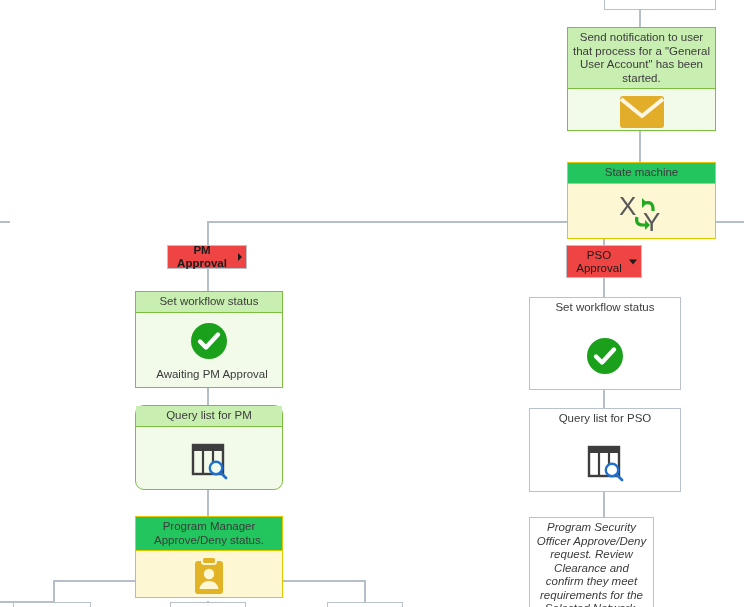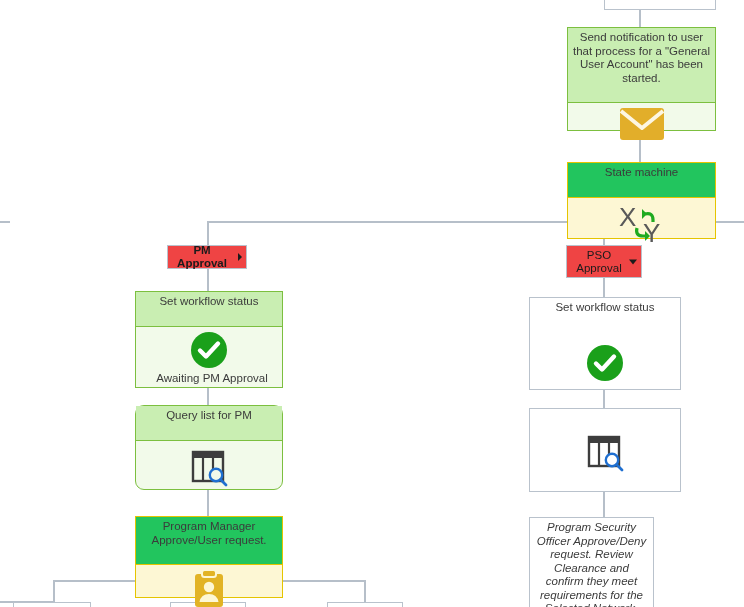--- a/index.html
+++ b/index.html
@@ -31,21 +31,21 @@
     display: flex;
     flex-direction: column;
     align-items: stretch;
   }
   .node .hdr {
     box-sizing: border-box;
     font-size: 11.5px;
     line-height: 13.5px;
     color: #3b3b3b;
     text-align: center;
-    padding: 3px 4px 17px 4px;
+    padding: 3px 4px 3px 4px;
     border-bottom: 1px solid transparent;
   }
   .node .body {
     box-sizing: border-box;
     flex: 1;
     display: flex;
     flex-direction: column;
     align-items: center;
     justify-content: center;
     padding: 4px 4px 0 4px;
@@ -217,21 +217,21 @@
           <line x1="14" y1="11" x2="14" y2="34" stroke="#3d3d3d" stroke-width="2.2"></line>
           <line x1="24" y1="11" x2="24" y2="34" stroke="#3d3d3d" stroke-width="2.2"></line>
           <circle cx="27" cy="28" r="6.2" fill="#f2faea" stroke="#1f6fd0" stroke-width="2.4"></circle>
           <line x1="31.5" y1="32.5" x2="37" y2="38" stroke="#1f6fd0" stroke-width="2.8" stroke-linecap="round"></line>
         </svg>
       </span>
     </div>
   </div>
 
   <div class="node yellow" style="left:135px; top:516px; width:148px; height:82px;">
-    <div class="hdr">Program Manager Approve/User request.</div>
+    <div class="hdr">Program Manager Approve/Deny status.</div>
     <div class="body">
       <span class="icon">
         <svg width="34" height="40" viewBox="0 0 34 40" class="icon">
           <rect x="3" y="5" width="28" height="33" rx="3" fill="#e2b325"></rect>
           <rect x="10" y="1" width="14" height="7" rx="2.5" fill="#e2b325" stroke="#fdf7d4" stroke-width="2"></rect>
           <circle cx="17" cy="18" r="5.2" fill="#fdf7d4"></circle>
           <path d="M7.5 33 q1.5 -8 9.5 -8 q8 0 9.5 8 z" fill="#fdf7d4"></path>
         </svg>
       </span>
     </div>
@@ -243,20 +243,21 @@
       <span class="icon">
         <svg width="38" height="38" viewBox="0 0 38 38" class="icon">
           <circle cx="19" cy="19" r="18" fill="#1aa01a"></circle>
           <path d="M10 19.5 l6 6 l12 -13" fill="none" stroke="#ffffff" stroke-width="4.4" stroke-linecap="round" stroke-linejoin="round"></path>
         </svg>
       </span>
     </div>
   </div>
 
   <div class="node plain" style="left:529px; top:408px; width:152px; height:84px;">
+    <div class="hdr">Query list for PSO</div>
     <div class="body">
       <span class="icon">
         <svg width="40" height="40" viewBox="0 0 40 40" class="icon">
           <rect x="4" y="5" width="30" height="6" fill="#3d3d3d"></rect>
           <rect x="4" y="5" width="30" height="29" fill="none" stroke="#3d3d3d" stroke-width="2.4"></rect>
           <line x1="14" y1="11" x2="14" y2="34" stroke="#3d3d3d" stroke-width="2.2"></line>
           <line x1="24" y1="11" x2="24" y2="34" stroke="#3d3d3d" stroke-width="2.2"></line>
           <circle cx="27" cy="28" r="6.2" fill="#ffffff" stroke="#1f6fd0" stroke-width="2.4"></circle>
           <line x1="31.5" y1="32.5" x2="37" y2="38" stroke="#1f6fd0" stroke-width="2.8" stroke-linecap="round"></line>
         </svg>

